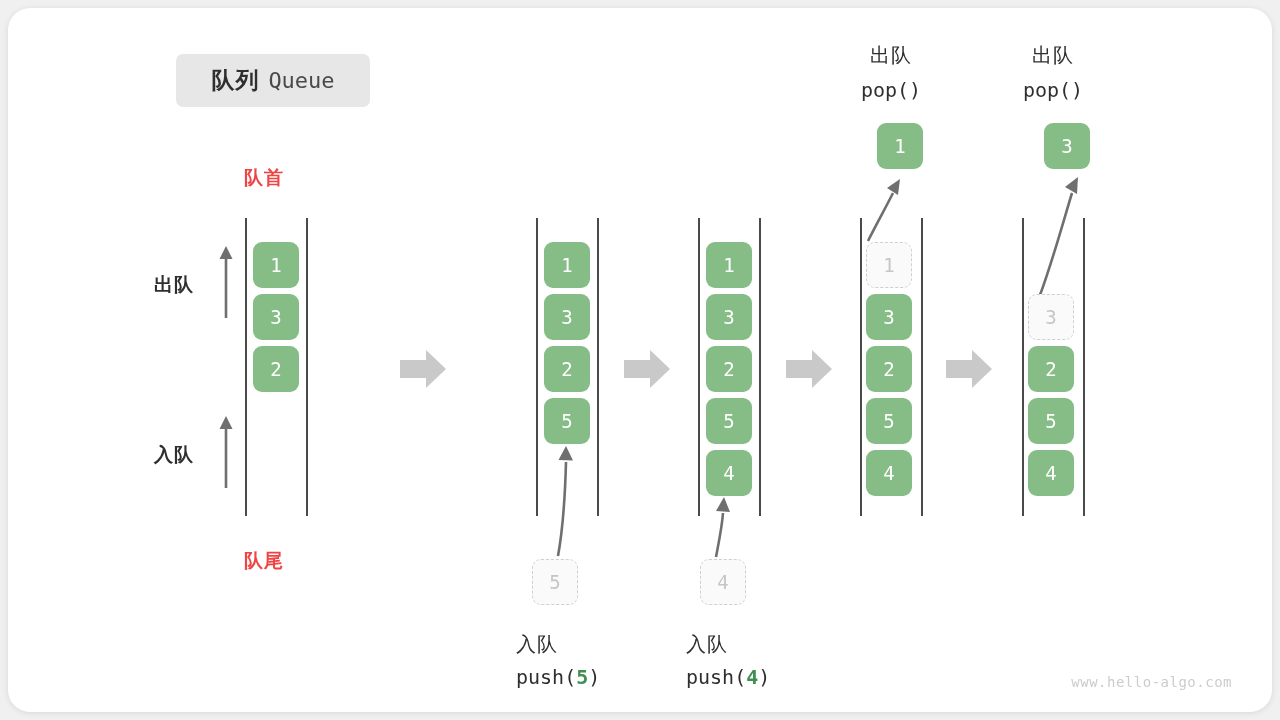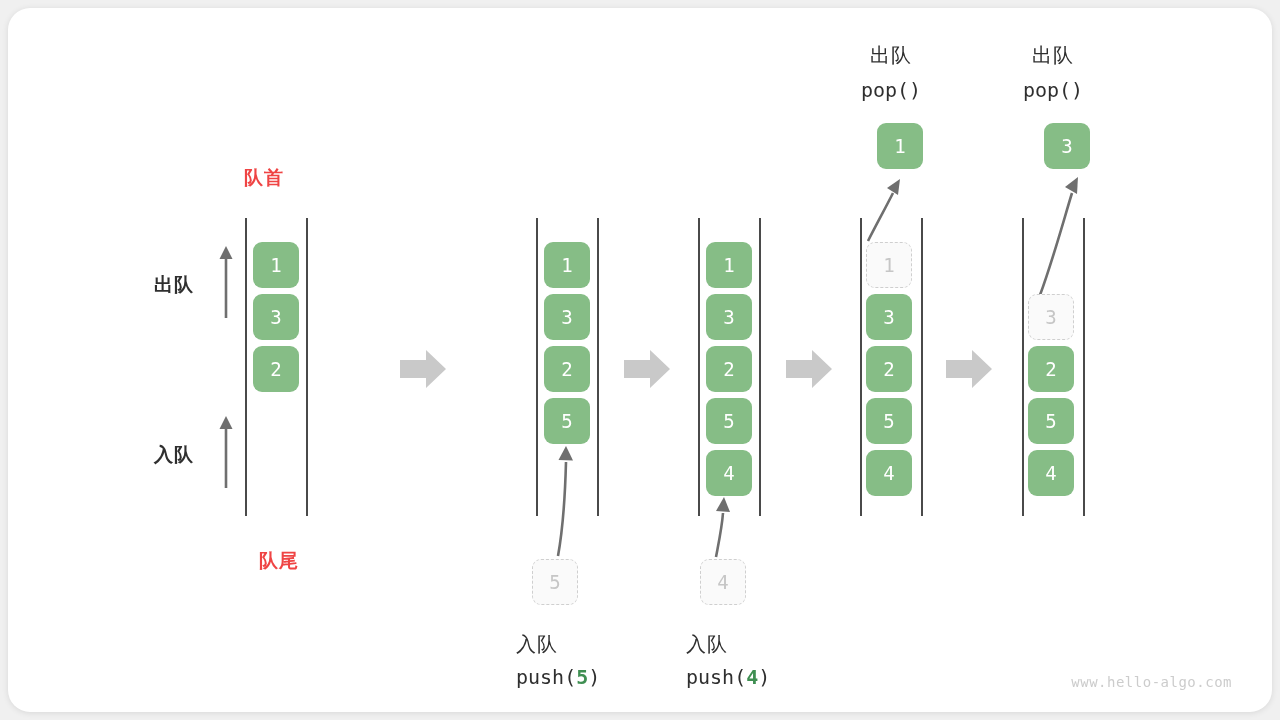--- a/index.html
+++ b/index.html
@@ -156,23 +156,27 @@
     color: #cccccc;
     letter-spacing: 0.5px;
   }
 </style>
 </head>
 <body>
 
 <div id="stage">
   <div id="card">
 
+    <div id="title-badge">
+      <span class="cn">队列</span>
+      <span class="en">Queue</span>
+    </div>
 
     <div class="abs head-label" style="left:236px; top:157px;">队首</div>
-    <div class="abs head-label" style="left:236px; top:540px;margin-left:15px;">队尾</div>
+    <div class="abs head-label" style="left:236px; top:540px;">队尾</div>
 
     <div class="abs side-label" style="left:146px; top:264px;">出队</div>
     <svg class="thin-arrow" style="left:206px; top:236px;" width="24" height="76">
       <line x1="12" y1="74" x2="12" y2="12" stroke="#6f6f6f" stroke-width="2.6"></line>
       <polygon points="12,2 5.5,15 18.5,15" fill="#6f6f6f"></polygon>
     </svg>
 
     <div class="abs side-label" style="left:146px; top:434px;">入队</div>
     <svg class="thin-arrow" style="left:206px; top:406px;" width="24" height="76">
       <line x1="12" y1="74" x2="12" y2="12" stroke="#6f6f6f" stroke-width="2.6"></line>

